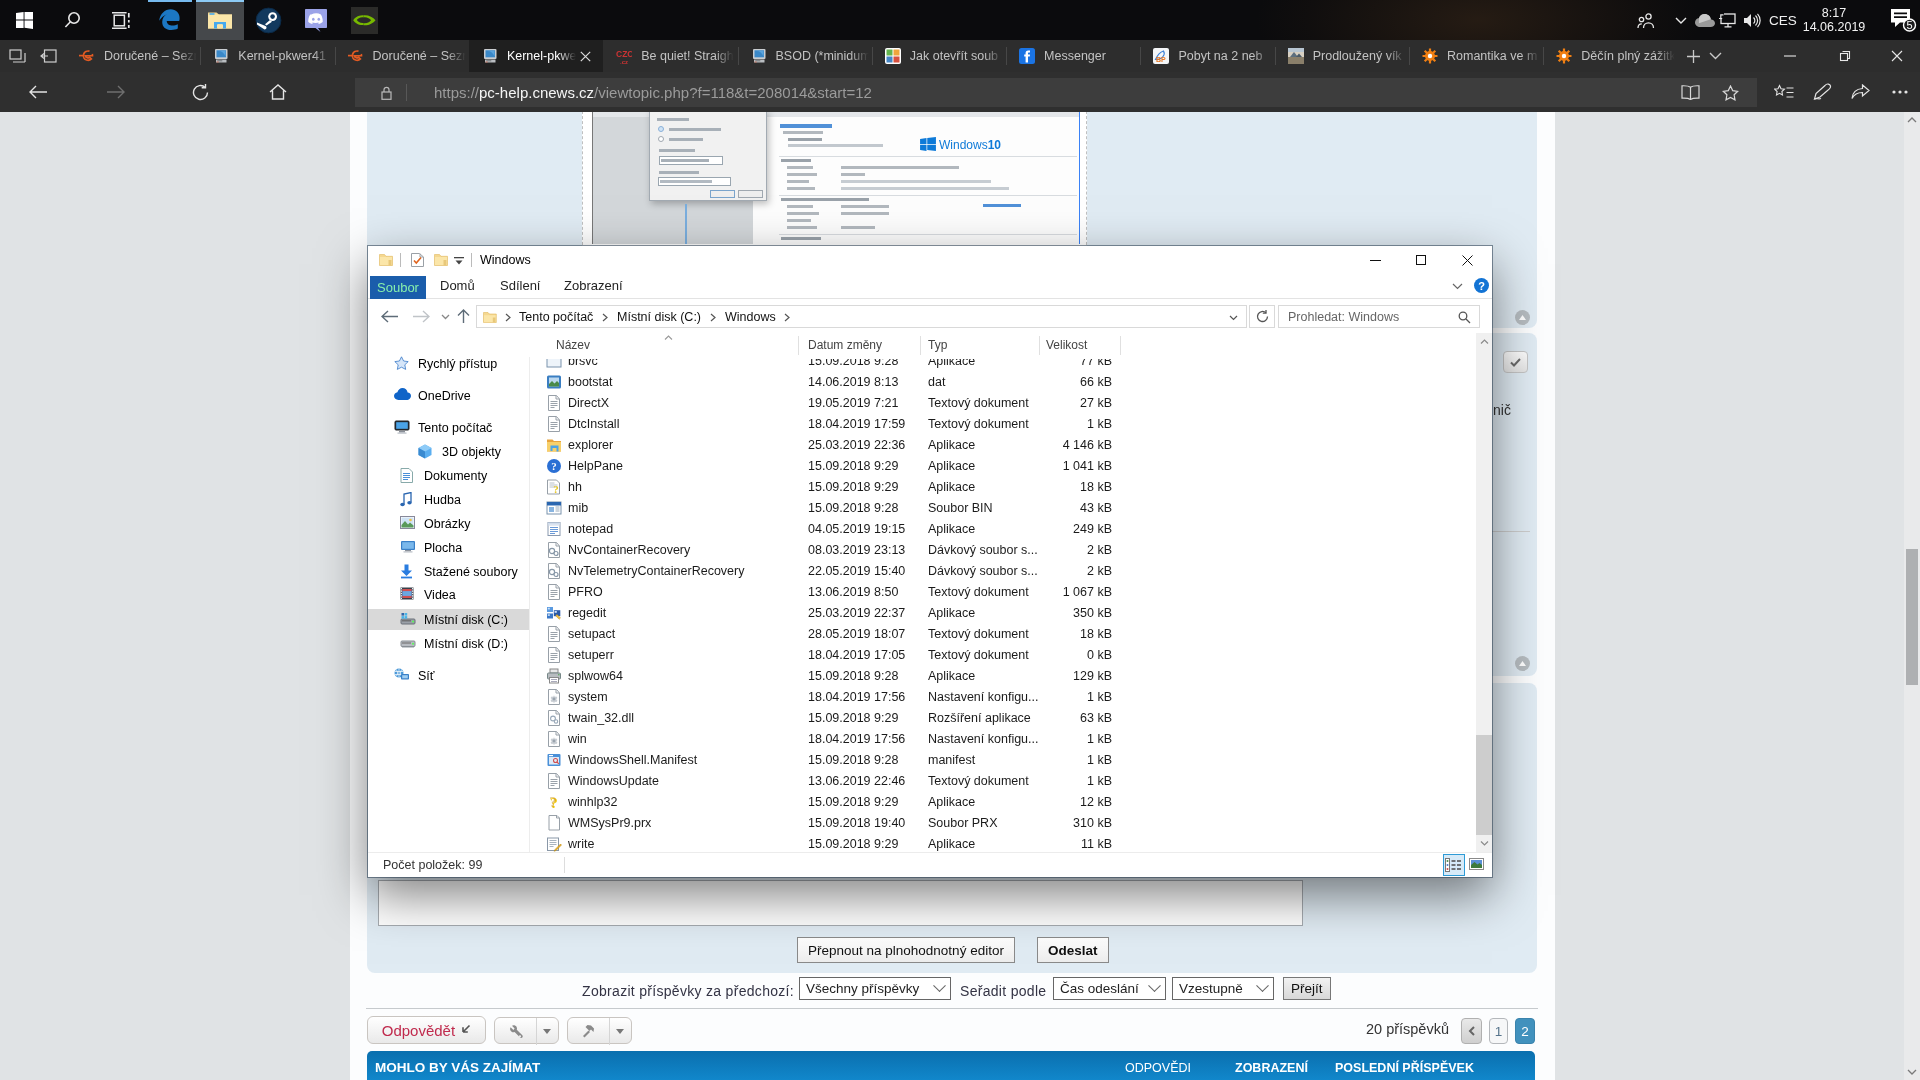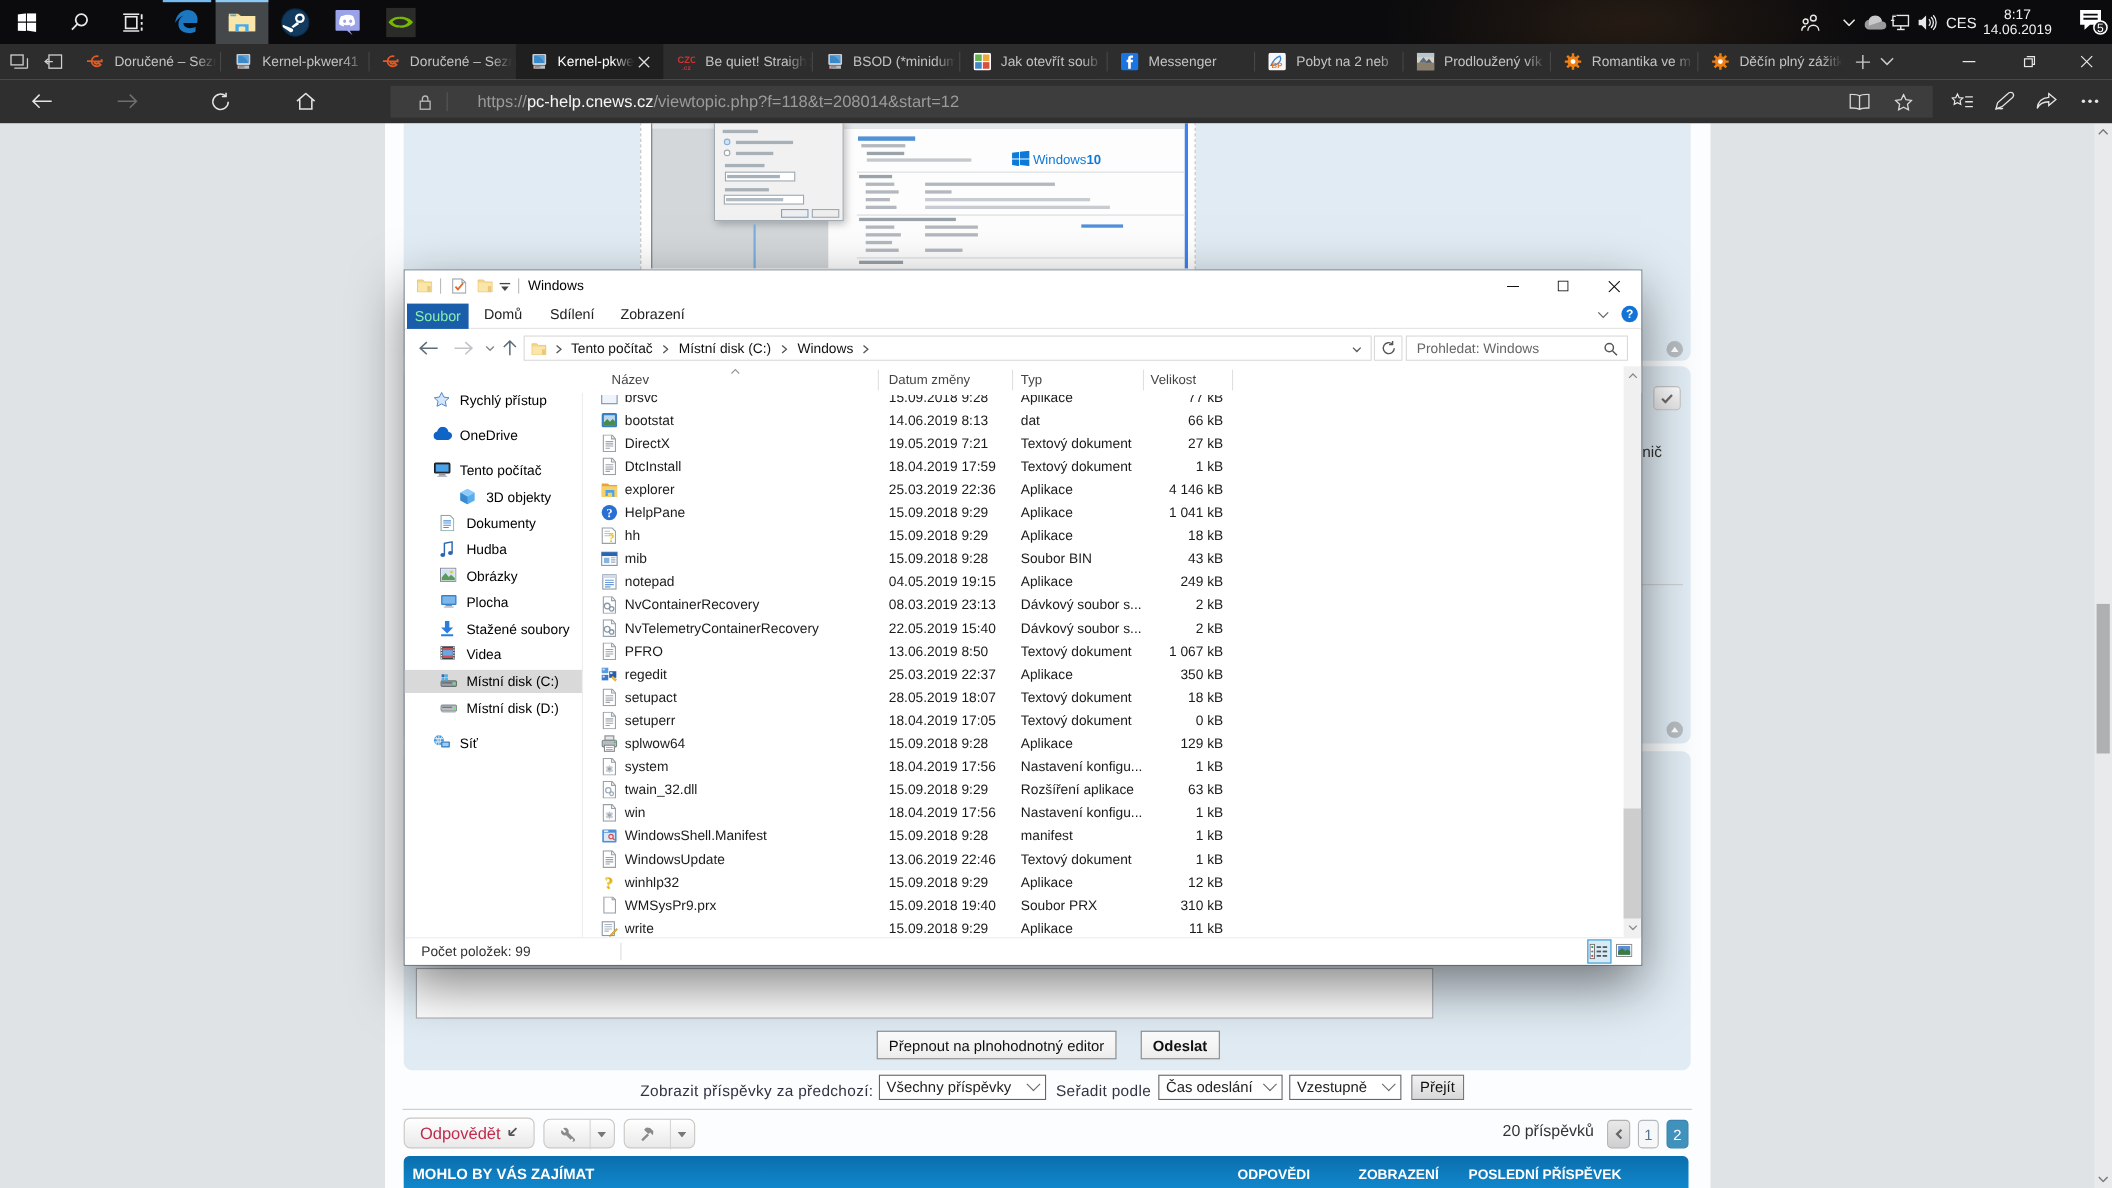--- a/index.html
+++ b/index.html
@@ -48,21 +48,21 @@
 </head>
 <body>
 
 <div class="abs" id="page">
   <div id="wrap"></div>
 
   <div class="panel" style="top:0;height:216px;border-radius:0 0 8px 8px"></div>
 
   <div style="position:absolute;left:582px;top:-6px;width:505px;height:144px;background:#fff;border:1px dashed #c0c0c0"></div>
 
-  <div style="position:absolute;left:592px;top:0;width:488px;height:132px;background:#d3d7da;border-left:1px solid #777;border-right:3px solid #3b82f6;overflow:hidden">
+  <div style="position:absolute;left:592px;top:0;width:488px;height:132px;background:#d3d7da;border-left:1px solid #777;border-right:1px solid #3b82f6;overflow:hidden">
     <div style="position:absolute;left:160px;top:5px;right:0;bottom:0;background:#fdfdfd"></div>
     <div style="position:absolute;left:0;top:0;width:488px;height:5px;background:#e4e7ea"></div>
     <div style="position:absolute;left:187px;top:12px;width:52px;height:3.5px;background:#5191d8"></div>
     <div style="position:absolute;left:190px;top:19px;width:40px;height:2.5px;background:#b2b8be"></div>
     <div style="position:absolute;left:195px;top:26px;width:34px;height:2.5px;background:#9aa2aa"></div>
     <div style="position:absolute;left:195px;top:32px;width:95px;height:2.5px;background:#c2c8ce"></div>
     <svg style="position:absolute;left:327px;top:25px" width="16" height="14" viewBox="0 0 17 15">
         <path fill="#0e7ad8" d="M0 2.1 6.9 1.2v6.5H0zM7.7 1.1 17 0v7.7H7.7zM0 8.5h6.9V15L0 14zM7.7 8.5H17V15L7.7 13.9z"></path>
       </svg>
     <div style="position:absolute;left:346px;top:26px;font-size:12px;color:#0e7ad8">Windows<b>10</b></div>
@@ -168,21 +168,21 @@
   <div style="position:absolute;left:1461px;top:906px;width:21px;height:26px;background:linear-gradient(#e9e9e9,#cfcfcf);border:1px solid #b0b0b0;border-radius:4px;display:flex;align-items:center;justify-content:center">
       <svg width="7" height="10" viewBox="0 0 7 10">
         <path d="M6 1 2 5l4 4" fill="none" stroke="#666" stroke-width="2"></path>
       </svg>
     </div>
   <div style="position:absolute;left:1489px;top:906px;width:19px;height:26px;background:#f6f7f8;border:1px solid #b4b7bb;border-radius:4px;display:flex;align-items:center;justify-content:center;font-size:13.5px;color:#57748c">1</div>
   <div style="position:absolute;left:1515px;top:906px;width:20px;height:26px;background:#4191bd;border:1px solid #3a83ac;border-radius:4px;display:flex;align-items:center;justify-content:center;font-size:13.5px;color:#fff">2</div>
 
   <div style="position:absolute;left:367px;top:939px;width:1168px;height:29px;background:linear-gradient(#0a6fae,#1187cb);border-radius:5px 5px 0 0"></div>
   <div style="position:absolute;left:375px;top:948px;font-size:13.5px;font-weight:bold;color:#fff">MOHLO BY VÁS ZAJÍMAT</div>
-  <div style="position:absolute;left:1125px;top:949px;font-size:12.5px;font-weight:bold;color:#fff">ODPOVĚDI</div>
+  <div style="position:absolute;left:1125px;top:949px;font-size:12.5px;font-weight:normal;color:#fff">ODPOVĚDI</div>
   <div style="position:absolute;left:1235px;top:949px;font-size:12.5px;font-weight:bold;color:#fff">ZOBRAZENÍ</div>
   <div style="position:absolute;left:1335px;top:949px;font-size:12.5px;font-weight:bold;color:#fff">POSLEDNÍ PŘÍSPĚVEK</div>
 
   <div style="position:absolute;left:1904px;top:0;width:16px;height:968px;background:#e9eaeb">
     <svg width="10" height="6" viewBox="0 0 10 6" style="position:absolute;left:3px;top:5px">
         <path d="M1 5l4-4 4 4" fill="none" stroke="#7a7a7a" stroke-width="1.3"></path>
       </svg>
     <svg width="10" height="6" viewBox="0 0 10 6" style="position:absolute;left:3px;bottom:5px">
         <path d="M1 1l4 4 4-4" fill="none" stroke="#7a7a7a" stroke-width="1.3"></path>
       </svg>

